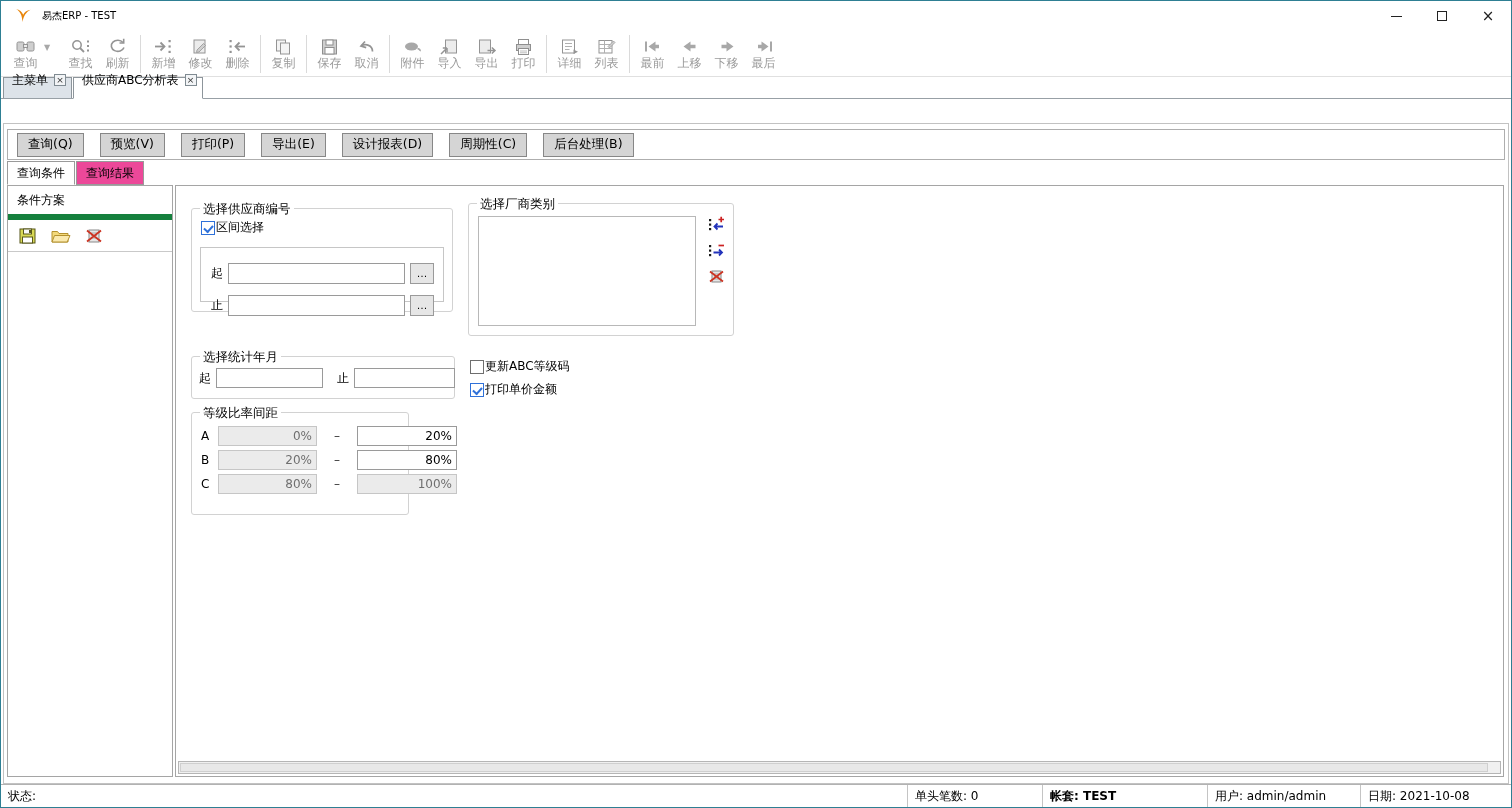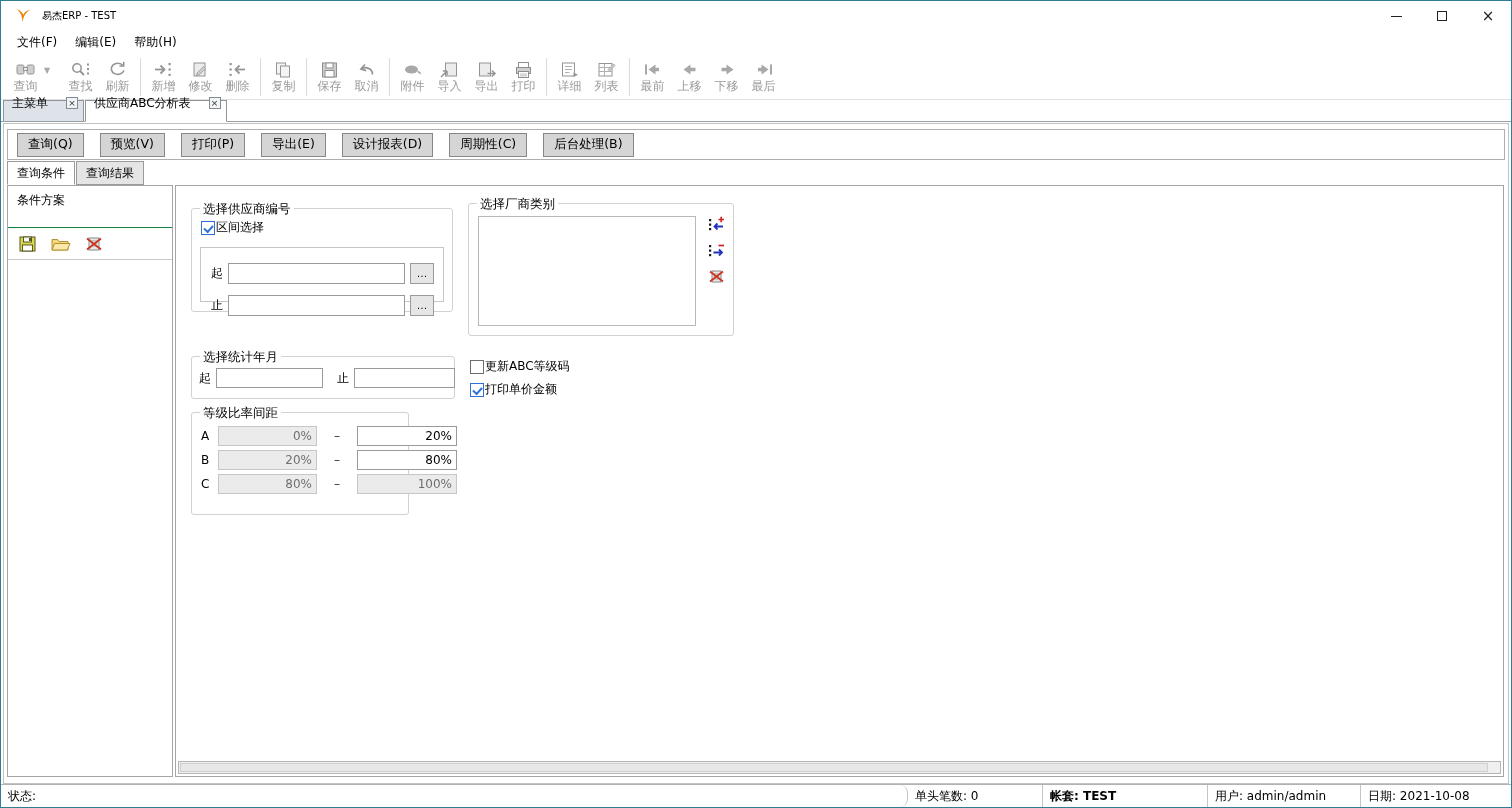--- a/index.html
+++ b/index.html
@@ -23,37 +23,37 @@
 
   
   .toolbar { height:46px; display:flex; align-items:center; padding:0 6px; border-bottom:1px solid #e0e0e0; color:#9a9a9a; }
   .tbtn { width:37px; display:flex; flex-direction:column; align-items:center; gap:0; font-size:12px; line-height:14px; }
   .tbtn svg { display:block; }
   .tsep { width:1px; height:38px; background:#dadada; margin:0 4px; }
   .drop-arrow { width:16px; font-size:8px; color:#a8a8a8; align-self:center; margin:0 2px 12px 0; }
 
   
   .tabbar { height:22px; display:flex; align-items:flex-end; padding-left:2px; border-bottom:1px solid #98a0a6; background:#fff; }
-  .doc-tab { height:21px; display:flex; align-items:center; gap:18px; padding:0 5px 16px 8px; border:1px solid #8d959b; border-bottom:none; margin-right:1px; background:#dde3e9; }
+  .doc-tab { height:21px; display:flex; align-items:center; gap:6px; padding:0 5px 16px 8px; border:1px solid #8d959b; border-bottom:none; margin-right:1px; background:#dde3e9; }
   .doc-tab.active { background:#fff; height:22px; margin-bottom:-1px; border-bottom:1px solid #fff; }
   .tab-close { width:12px; height:12px; border:1px solid #808b92; display:flex; align-items:center; justify-content:center; font-size:9px; line-height:9px; color:#333; background:#f2f4f6; }
 
   
   .page-frame { position:absolute; top:122px; left:2px; right:2px; bottom:23px; border:1px solid #c2c2c2; background:#fff; }
 
   .action-row { position:absolute; top:5px; left:3px; right:3px; height:31px; border:1px solid #aeaeae; display:flex; align-items:center; gap:16px; padding-left:9px; background:#fff; }
   .act-btn { height:24px; min-width:64px; padding:0 10px; background:#d5d5d5; border:1px solid #878787; font-family:inherit; font-size:12.5px; color:#000; }
 
   .view-tabs { position:absolute; top:40px; left:3px; display:flex; align-items:flex-end; height:21px; }
   .view-tab { padding:3px 9px 2px; border:1px solid #9a9a9a; margin-right:1px; }
   .view-tab.active { background:#fff; border-bottom:1px solid #fff; z-index:2; }
-  .view-tab.inactive { background:#e5e5e5; }
+  .view-tab.inactive { background:#ec4899; }
 
   .sidebar { position:absolute; top:61px; left:3px; width:166px; bottom:6px; border:1px solid #a5a5a5; background:#fff; }
-  .sidebar-title { padding:6px 9px 18px; border-bottom:1px solid #15803d; }
+  .sidebar-title { padding:6px 9px 5px; border-bottom:6px solid #15803d; }
   .sidebar-icons { display:flex; gap:13px; padding:7px 10px 6px; border-bottom:1px solid #c9c9c9; align-items:center; }
 
   .main-panel { position:absolute; top:61px; left:171px; right:4px; bottom:6px; border:1px solid #a5a5a5; background:#fff; }
 
   .groupbox { position:absolute; border:1px solid #d2d2d2; border-radius:3px; }
   .group-legend { position:absolute; top:-8px; left:8px; background:#fff; padding:0 3px; font-size:12.5px; }
 
   .cb-row { display:flex; align-items:center; gap:1px; }
   .cb { position:relative; width:14px; height:14px; background:#fff; border:1px solid #6e6e6e; flex:0 0 auto; }
   .cb.checked { border:1px solid #2f71d9; }
@@ -76,21 +76,21 @@
   .grade-from { width:99px; }
   .grade-dash { width:40px; text-align:center; color:#333; }
   .grade-to { width:100px; }
 
   .hscroll { position:absolute; left:2px; right:2px; bottom:2px; height:13px; border:1px solid #b5b5b5; background:#f0f0f0; }
   .hthumb { position:absolute; left:1px; top:1px; bottom:1px; width:99%; background:#e8e8e8; border:1px solid #cfcfcf; }
 
   
   .statusbar { position:absolute; left:0; right:0; bottom:0; height:23px; border-top:1px solid #b2b2b2; background:#fff; display:flex; align-items:stretch; }
   .sb-seg { display:flex; align-items:center; padding-left:7px; border-right:1px solid #c4c4c4; }
-  .sb-status { flex:1;border-radius:8px; }
+  .sb-status { flex:1; }
   .sb-count { width:135px; }
   .sb-account { width:165px;font-weight:bold; }
   .sb-user { width:153px; }
   .sb-date { width:150px; border-right:none; position:relative;text-align:right; }
 </style>
 </head>
 <body>
 
 <div class="window">
 
@@ -105,25 +105,20 @@
         </div>
       <div class="win-btn">
           <span class="glyph-max"></span>
         </div>
       <div class="win-btn">
           <span class="glyph-close">×</span>
         </div>
     </div>
   </div>
 
-  <div class="menubar">
-    <span class="menu-item">文件(F)</span>
-    <span class="menu-item">编辑(E)</span>
-    <span class="menu-item">帮助(H)</span>
-  </div>
 
   <div class="toolbar">
     <div class="tbtn">
       <svg width="24" height="19">
           <rect x="3" y="5" width="7" height="9" rx="1.5" fill="#cfcfcf" stroke="#949494"></rect>
           <rect x="13" y="5" width="7" height="9" rx="1.5" fill="#cfcfcf" stroke="#949494"></rect>
           <rect x="9.5" y="7.5" width="4" height="3" fill="#ececec" stroke="#949494"></rect>
         </svg>
       <span>查询</span>
     </div>

